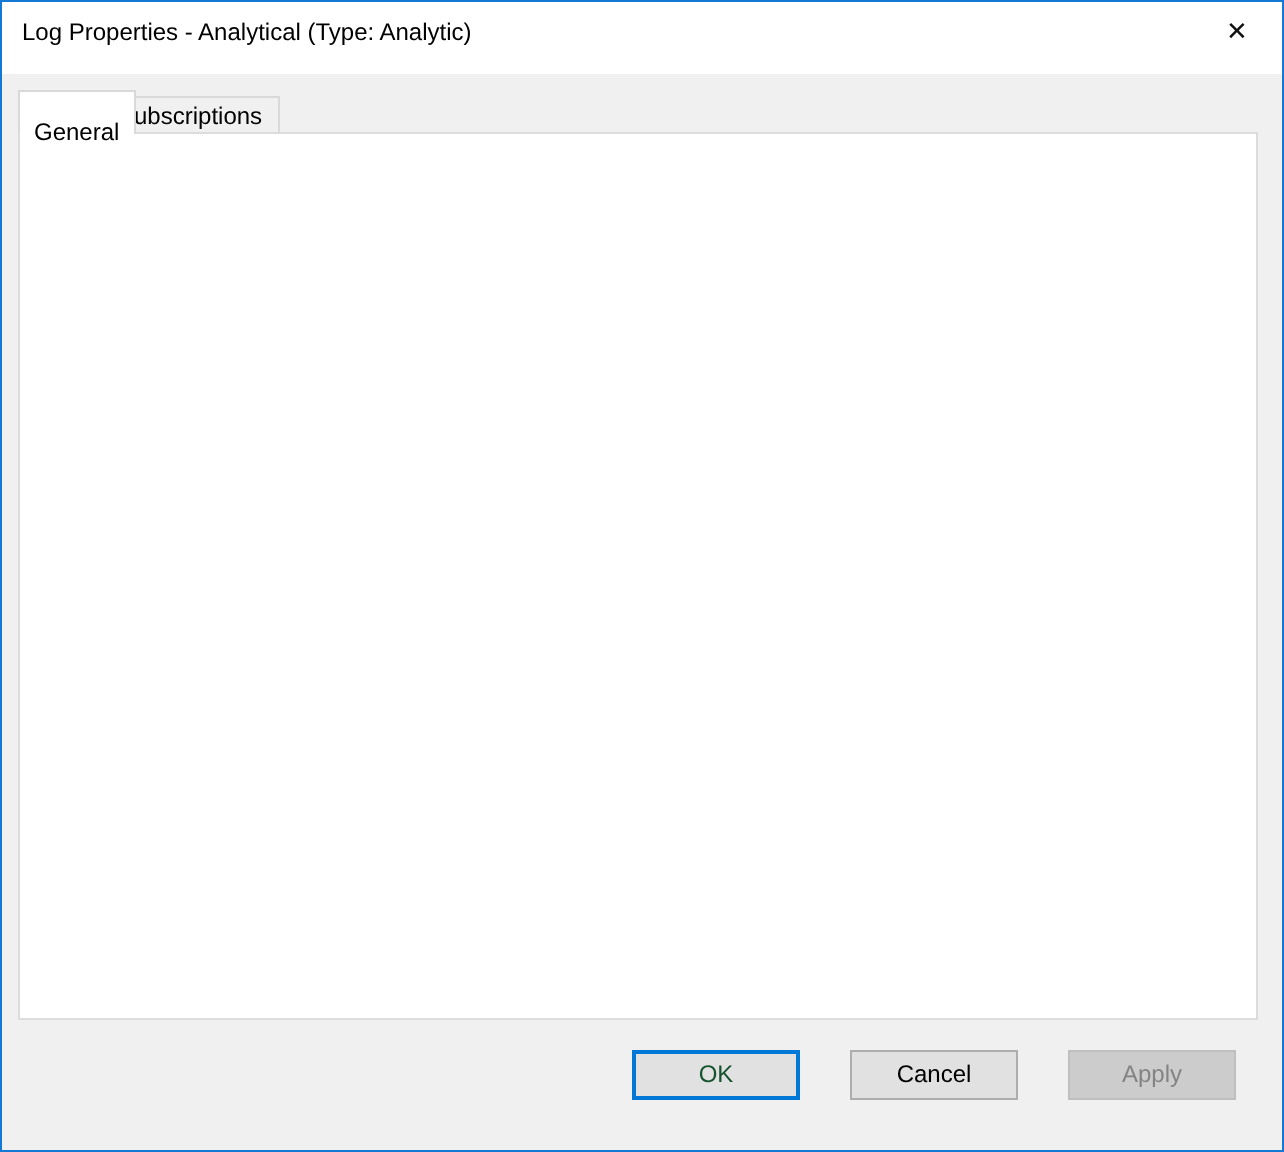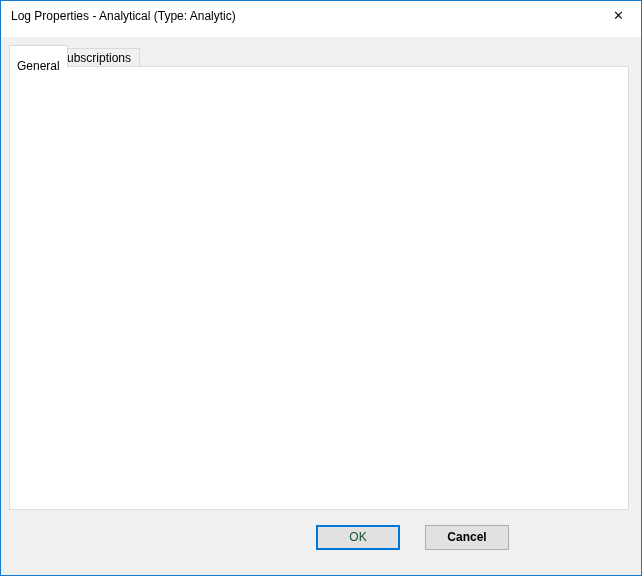--- a/index.html
+++ b/index.html
@@ -110,21 +110,21 @@
   .btn-clear {
     left: 500px; top: 472px; width: 117px;
     background: #d9d9d9; border: 1px solid #cbcbcb; color: #4a4a4a;
   }
   .btn-ok {
     left: 315px; top: 524px; width: 84px;
     background: #e1e1e1; border: 2px solid #0078d7; color: #14532d; line-height: 20px;
   }
   .btn-cancel {
     left: 424px; top: 524px; width: 84px;
-    background: #e1e1e1; border: 1px solid #adadad; color: #000; font-weight: bold;
+    background: #e1e1e1; border: 1px solid #adadad; color: #000;
   }
   .btn-apply {
     left: 533px; top: 524px; width: 84px;
     background: #cccccc; border: 1px solid #bfbfbf; color: #838383;
   }
 </style>
 </head>
 <body>
 
 <div class="window">
@@ -184,14 +184,15 @@
 
   <div class="radio" style="top:380px;"></div>
   <div class="radio-label" style="top:380px;">Archive the log when full, do not overwrite events</div>
 
   <div class="radio" style="top:409px;"></div>
   <div class="radio-label" style="top:409px;">Do not overwrite events ( Clear logs manually )</div>
 
   <div class="btn btn-clear">Clear Log</div>
   <div class="btn btn-ok">OK</div>
   <div class="btn btn-cancel">Cancel</div>
+  <div class="btn btn-apply">Apply</div>
 
 </div>
 
 </body></html>

